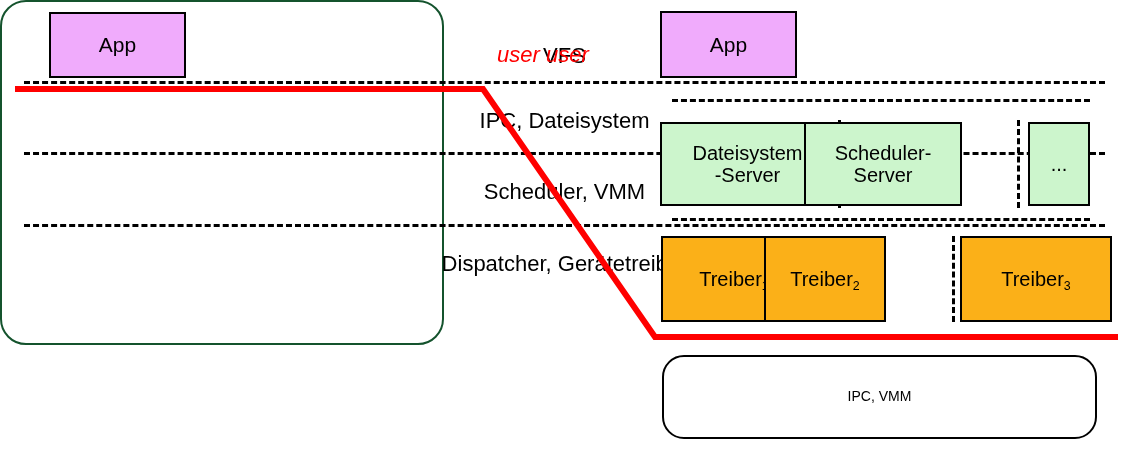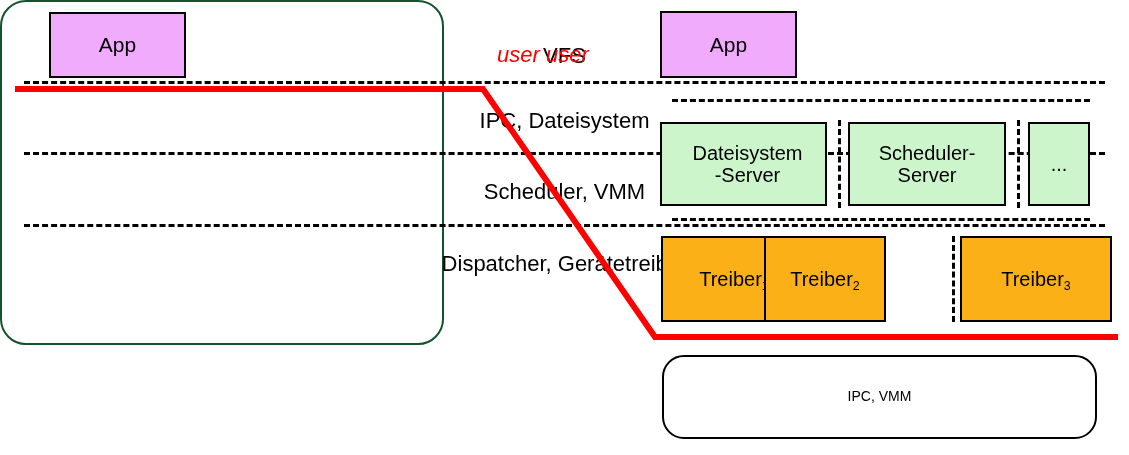--- a/index.html
+++ b/index.html
@@ -135,21 +135,21 @@
 
   <div class="box app-box" style="left:660px; top:11px; width:137px; height:67px;">App</div>
 
   <div class="hsep" style="left:672px; width:418px; top:99px;"></div>
 
   <div class="box server-box" style="left:660px; top:122px; width:167px; height:84px;padding-left:8px;">Dateisystem
 -Server</div>
 
   <div class="vsep" style="left:838px; top:120px; height:88px;"></div>
 
-  <div class="box server-box" style="left:848px; top:122px; width:158px; height:84px;">Scheduler-
+  <div class="box server-box" style="left:804px; top:122px; width:158px; height:84px;">Scheduler-
 Server</div>
 
   <div class="vsep" style="left:1017px; top:120px; height:88px;"></div>
 
   <div class="box server-box" style="left:1028px; top:122px; width:62px; height:84px;">...</div>
 
   <div class="hsep" style="left:672px; width:418px; top:218px;"></div>
 
   <div class="box driver-box" style="left:661px; top:236px; width:134px; height:86px;padding-left:12px;">
     <span class="nowrap"><span>Treiber</span><sub>1</sub></span>

